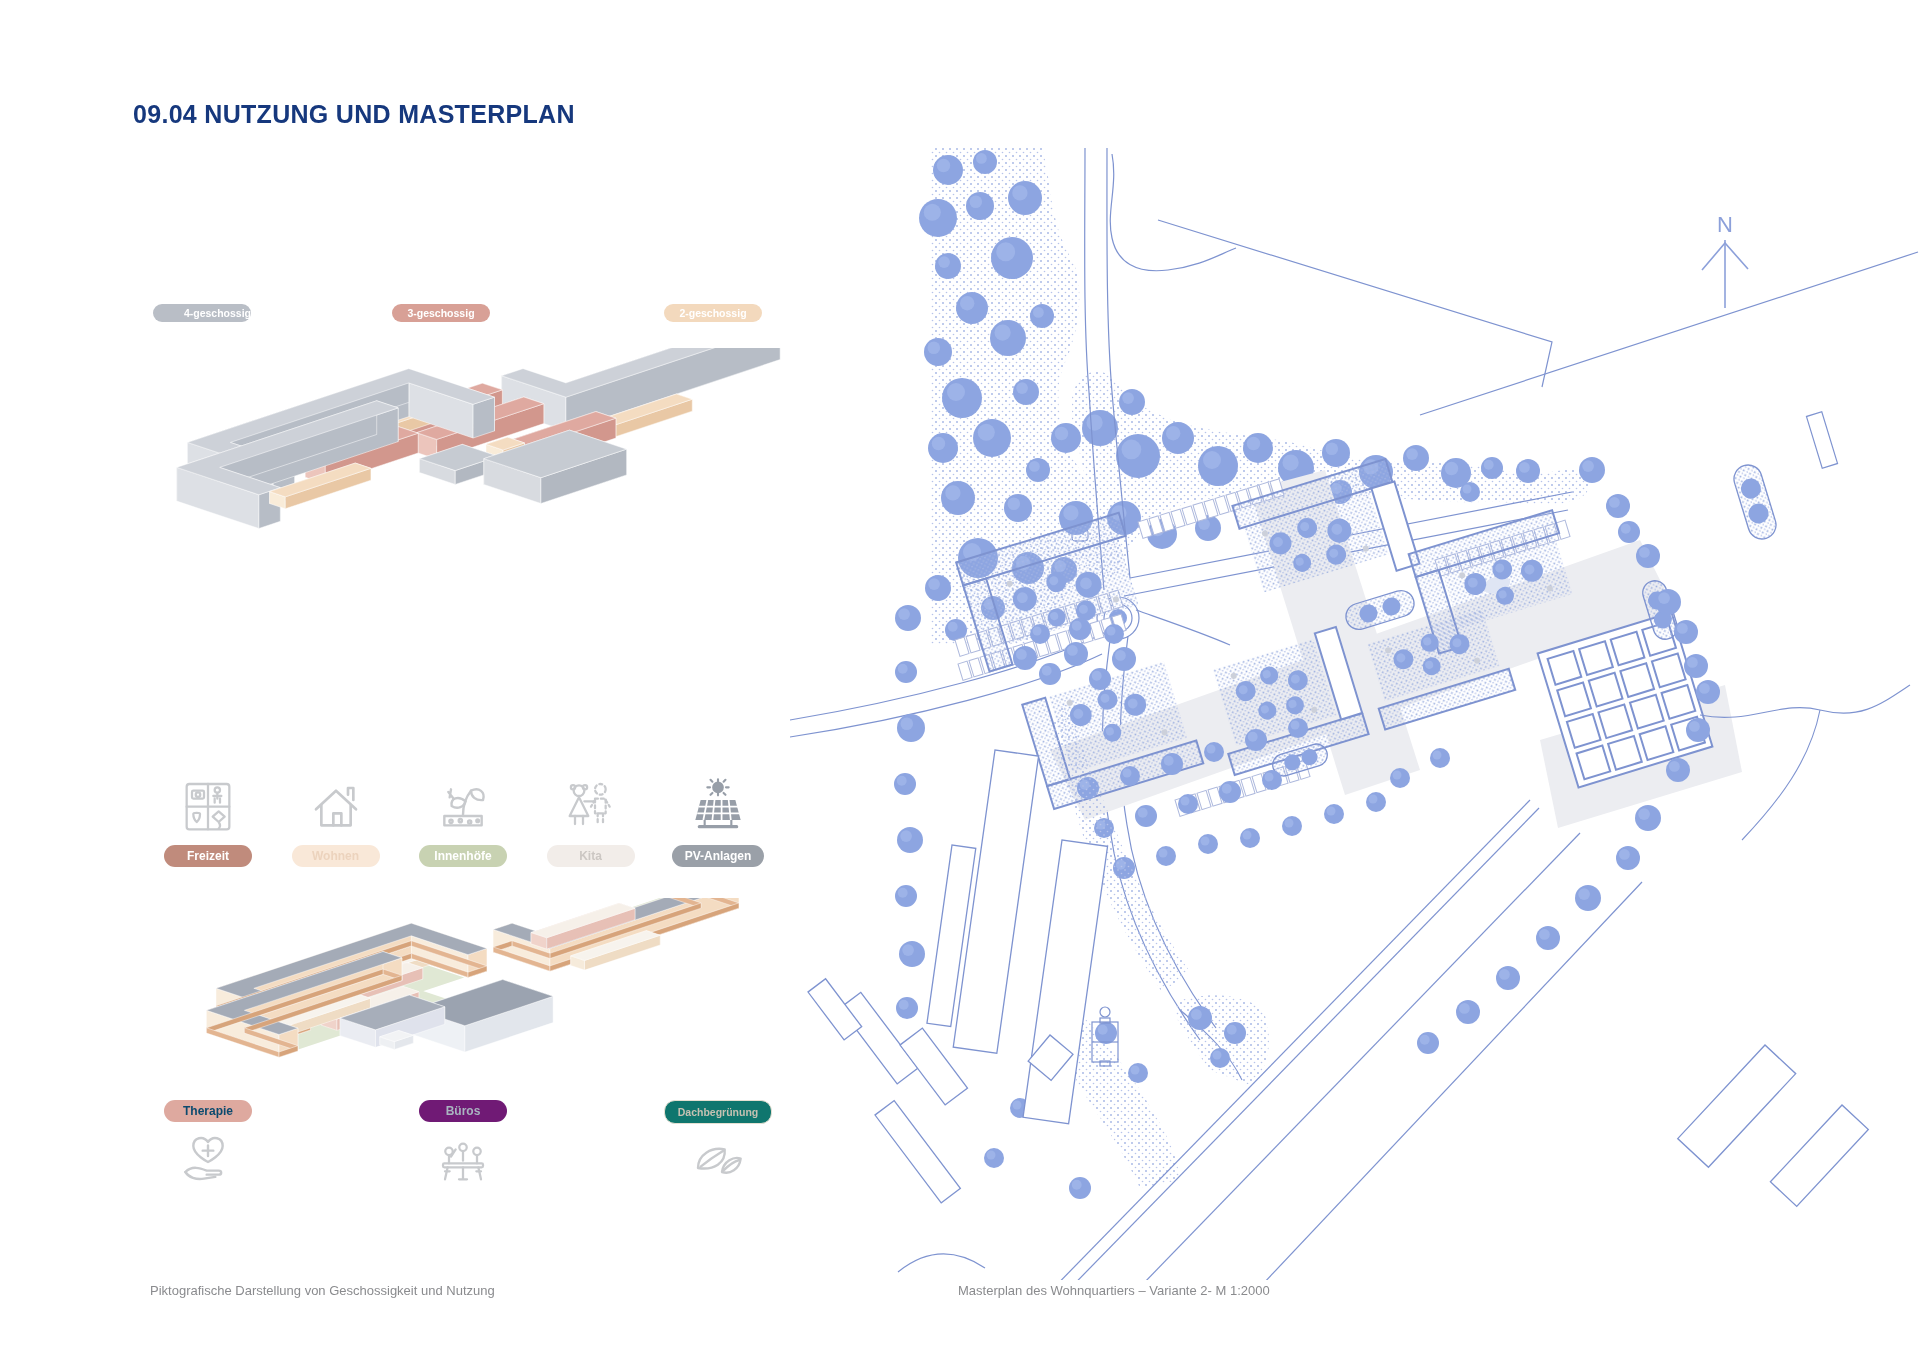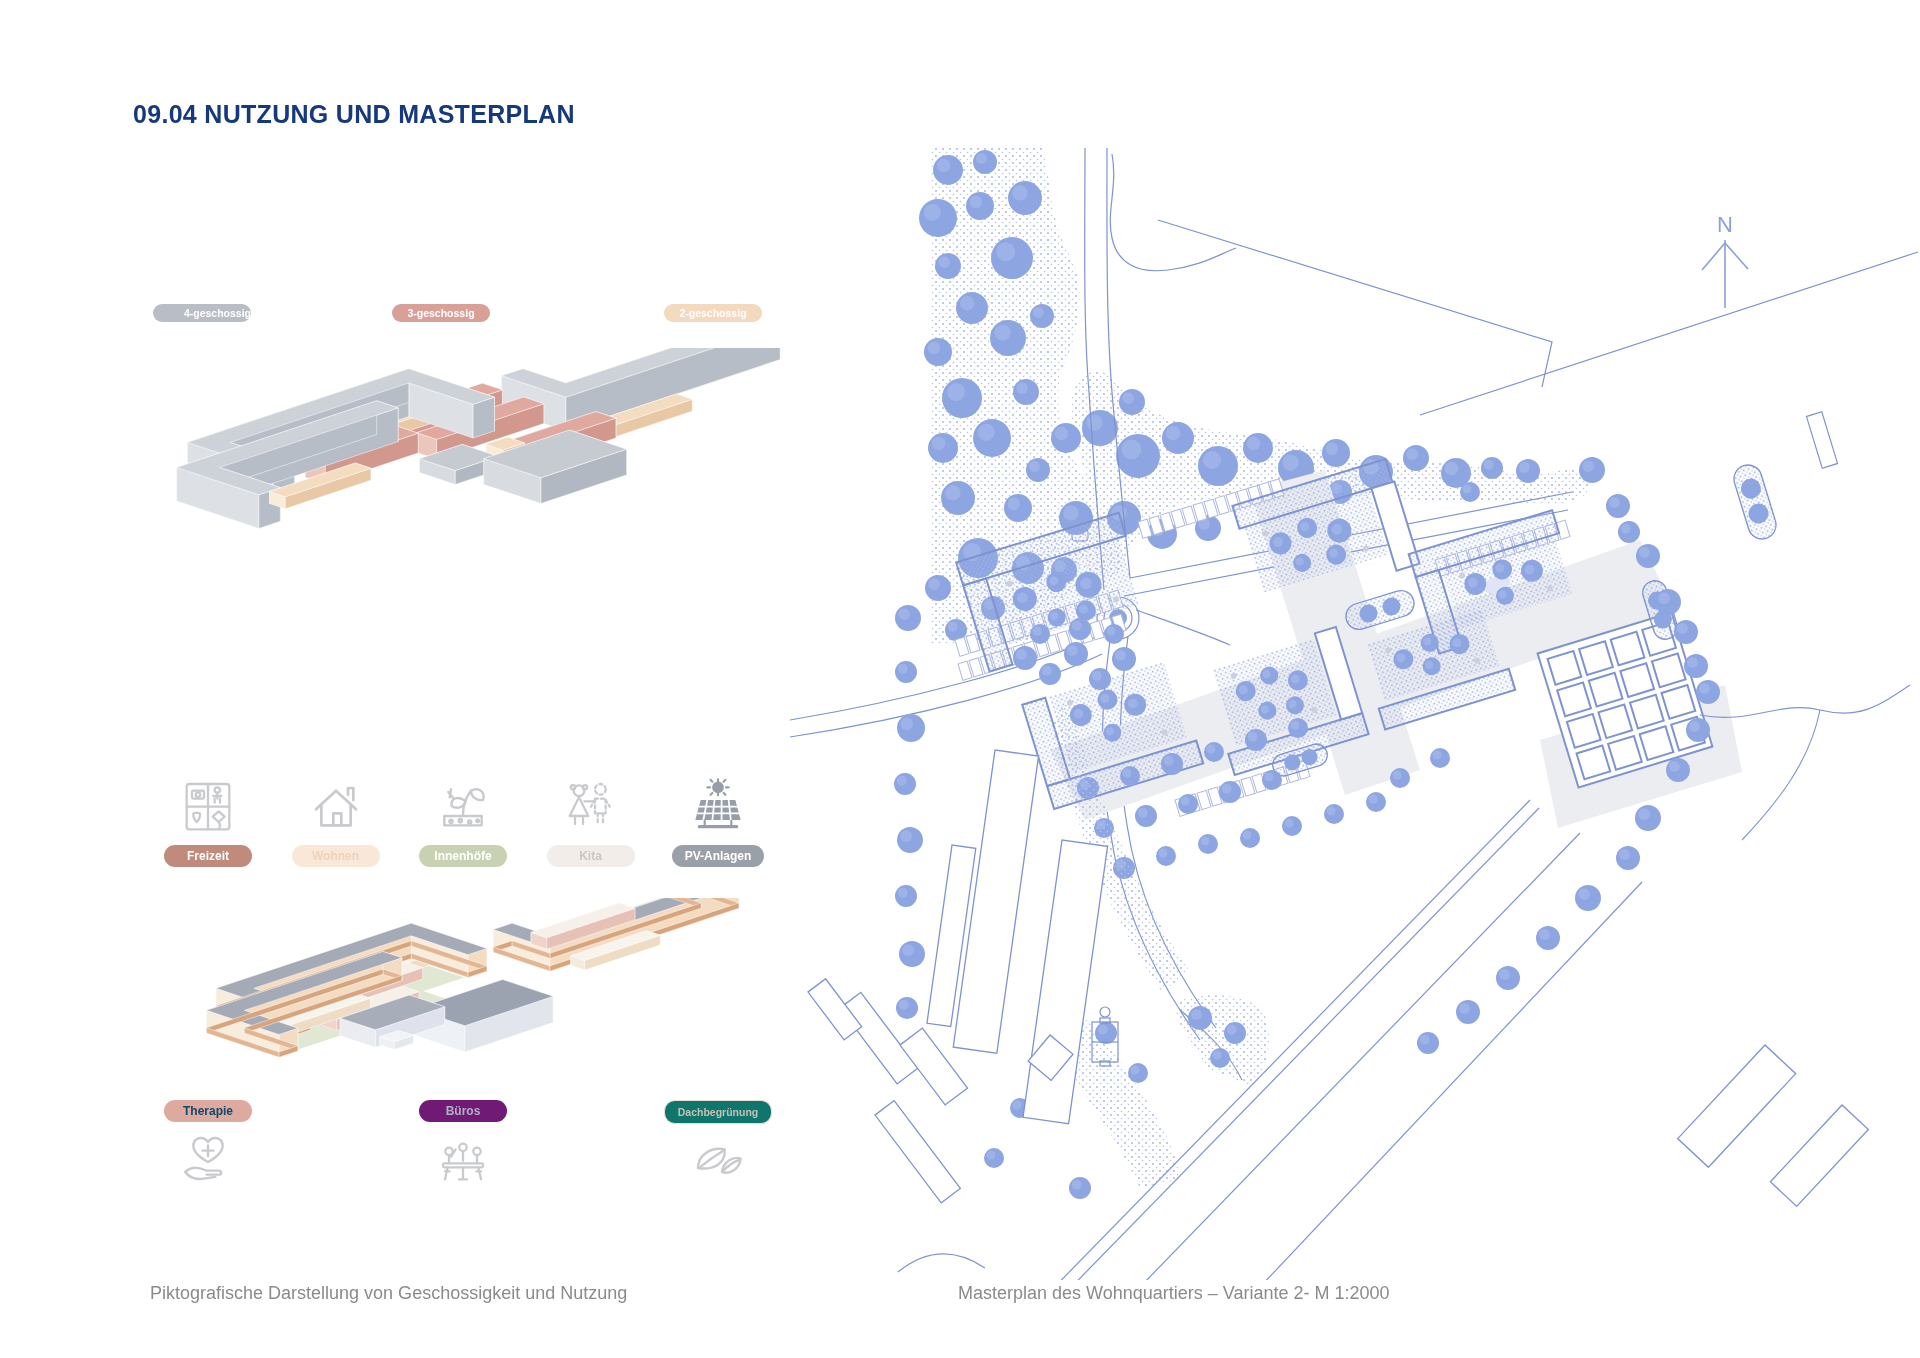--- a/index.html
+++ b/index.html
@@ -1,20 +1,20 @@
 <!DOCTYPE html>
 <html><head>
 <meta charset="utf-8">
 <style>
   html,body{margin:0;padding:0;background:#ffffff;}
   .page{position:relative;width:1920px;height:1358px;background:#ffffff;overflow:hidden;
         font-family:"Liberation Sans",sans-serif;padding-left:8px;}
   .title{position:absolute;left:133px;top:100px;font-size:25px;font-weight:bold;
          color:#16387d;letter-spacing:.3px;}
-  .caption{position:absolute;font-size:18px;color:#8a8b8e;}
+  .caption{position:absolute;font-size:13px;color:#8a8b8e;}
   .cap-left{left:150px;top:1283px;}
   .cap-right{left:958px;top:1283px;}
   .badge{position:absolute;top:304px;width:98px;height:18px;border-radius:9px;
          font-size:10.5px;font-weight:bold;color:#fff;text-align:center;line-height:18px;}
   .b1{left:153px;background:#b9bec6;}
   .b2{left:392px;background:#d8a096;}
   .b3{left:664px;background:#f3d9bd;}
   .axon{position:absolute;}
   .legend{position:absolute;left:148px;width:630px;display:flex;justify-content:space-between;}
   .leg-top{top:776px;}

